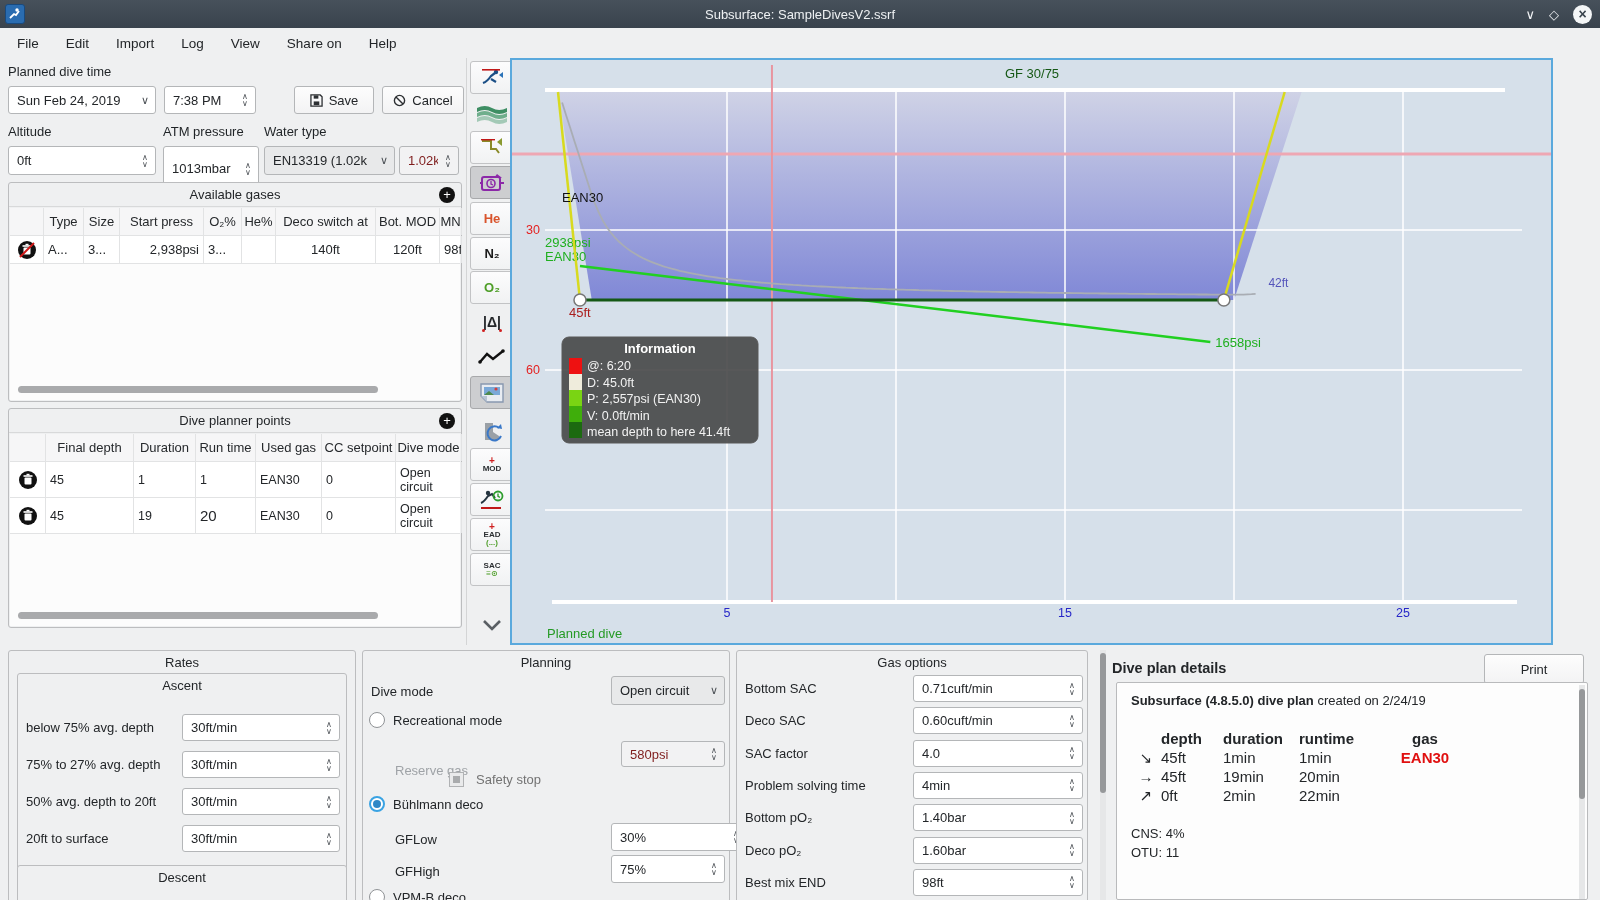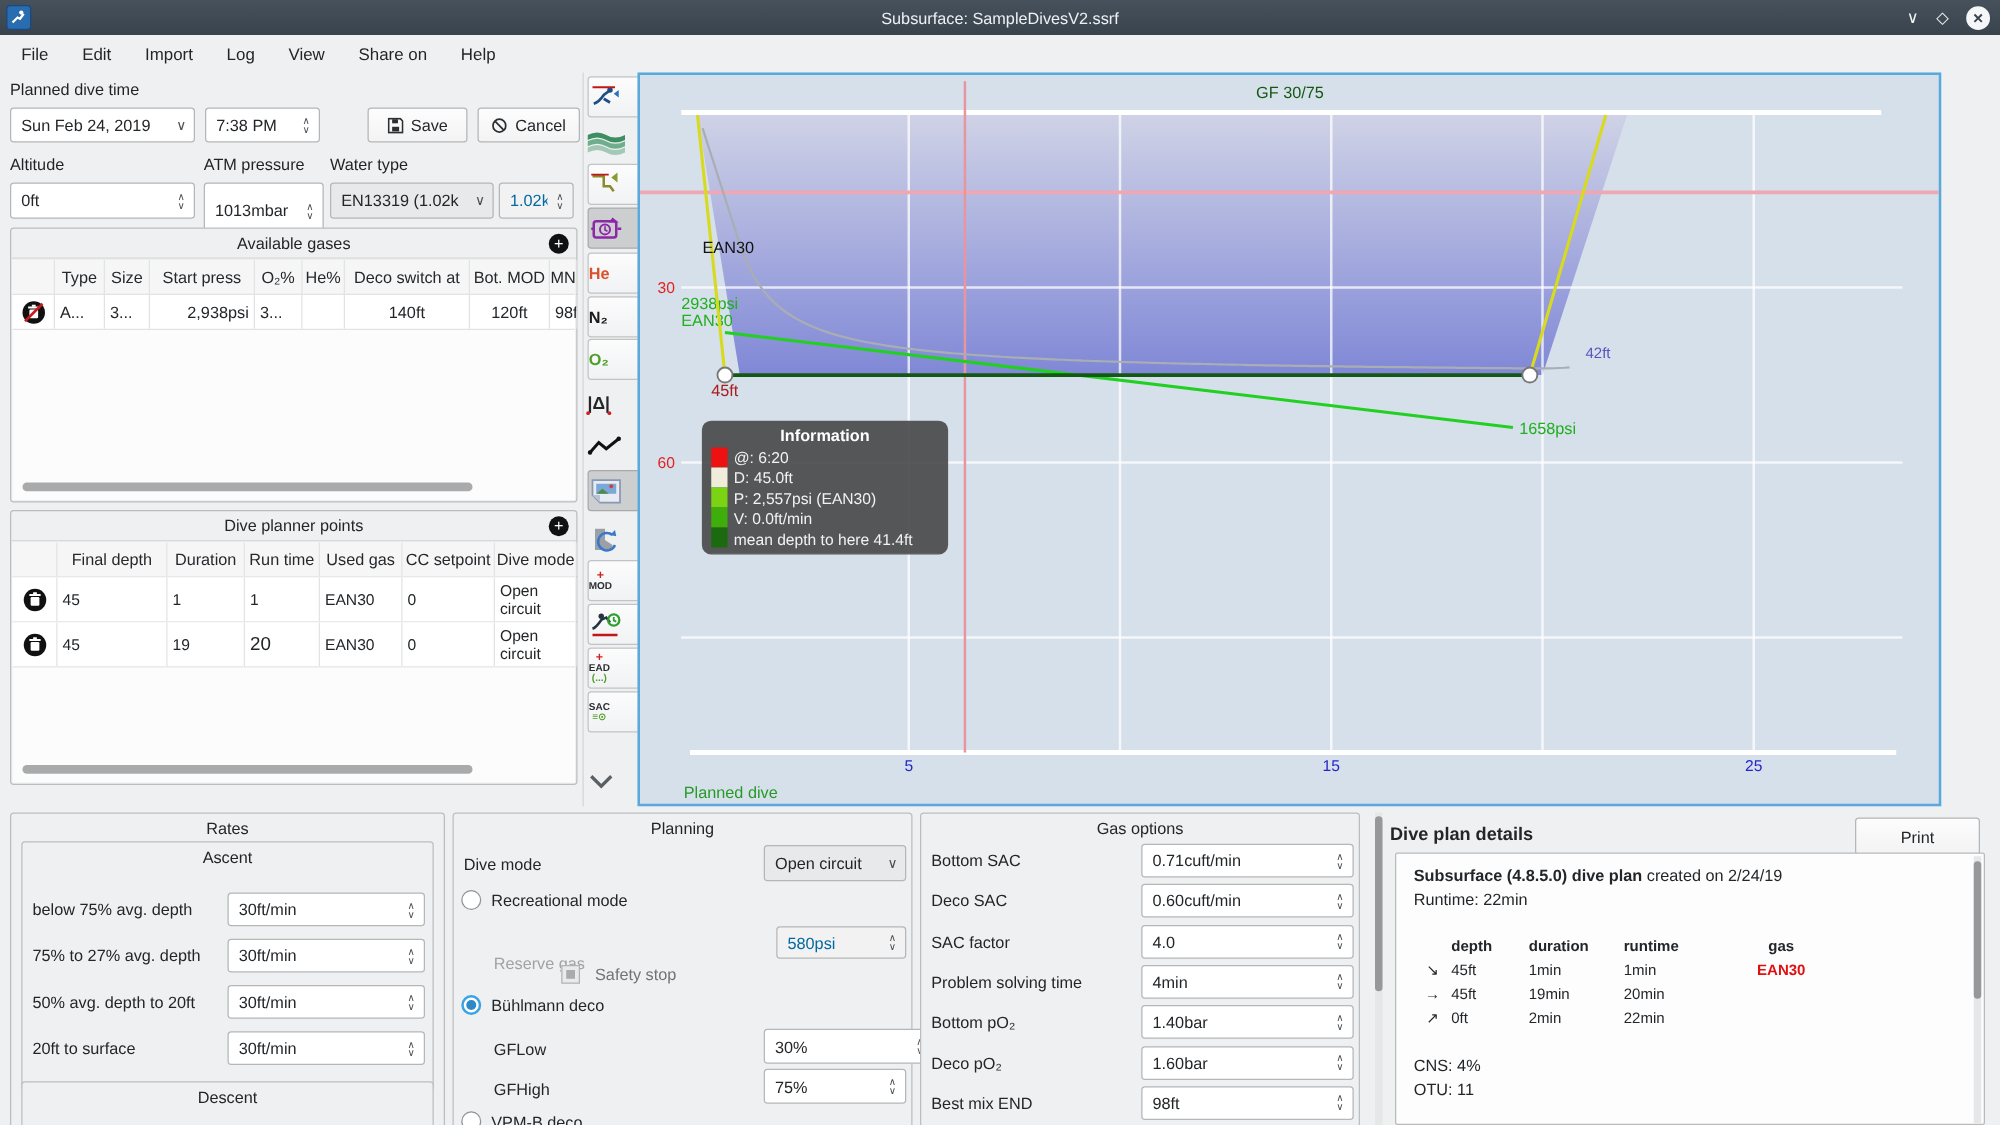--- a/index.html
+++ b/index.html
@@ -18,38 +18,38 @@
   .menubar{position:absolute;left:0;top:28px;width:1600px;height:30px;display:flex;align-items:center;gap:27px;padding-left:17px;background:#eff0f1;font-size:13.5px}
   .menubar span{cursor:default}
 
   
   .btn{display:inline-flex;align-items:center;justify-content:center;gap:6px;background:linear-gradient(#fdfdfd,#f3f3f4);border:1px solid #b4b6b8;border-radius:3px;font-size:13px;color:#232629}
   .spin,.combo{display:flex;align-items:center;background:#fff;border:1px solid #b4b6b8;border-radius:3px;font-size:13px;overflow:hidden}
   .spin .v,.combo .v{flex:1;padding:0 8px;white-space:nowrap;overflow:hidden}
   .spin .arr{width:20px;display:flex;flex-direction:column;align-items:center;justify-content:center;color:#4a4f54;font-size:8px;line-height:7px}
   .combo .ch{width:20px;text-align:center;color:#4a4f54;font-size:11px}
   .disabled{background:#f2f2f3;color:#9fa3a7}
-  .disabled .v{color:#0369a1}
+  .disabled .v{color:#7f1d1d}
   .lbl{position:absolute;font-size:13px;color:#1f2326;white-space:nowrap}
 
   
   .gbox{position:absolute;border:1px solid #bcbdbf;border-radius:3px;background:#eff0f1}
   .gbox>.gtitle{height:24px;display:flex;align-items:center;justify-content:center;font-size:13px;border-bottom:1px solid #d8d9da;position:relative}
   .addbtn{position:absolute;right:6px;top:4px;width:16px;height:16px;border-radius:50%;background:#111;color:#fff;font-size:13px;line-height:15px;text-align:center}
   .tblarea{position:absolute;left:1px;right:1px;bottom:1px;background:#fcfcfc}
   .trow{display:grid;border-bottom:1px solid #e2e3e4;background:#fff}
   .trow.hdr{background:#f6f6f7}
   .trow>div{border-right:1px solid #e2e3e4;display:flex;align-items:center;padding:0 4px;overflow:hidden;white-space:nowrap;font-size:13px}
   .trow.hdr>div{justify-content:center;color:#26292c}
   .hscroll{position:absolute;height:7px;border-radius:4px;background:#a9aaac}
   .vscroll-track{position:absolute;width:6px;background:#e6e7e8}
   .vscroll-handle{position:absolute;width:6px;border-radius:3px;background:#96989a}
 
   
-  .tbtn{position:absolute;left:470px;width:44px;height:33px;display:flex;align-items:center;border-radius:3px}
+  .tbtn{position:absolute;left:470px;width:44px;height:33px;display:flex;align-items:center;justify-content:center;border-radius:3px}
   .tbtn.raised{background:linear-gradient(#fcfcfd,#f1f2f3);border:1px solid #c2c3c5}
   .tbtn.active{background:#cdced0;border:1px solid #a8a9ab}
   .tbtn .txt{font-weight:bold;font-size:13px}
   .tbtn .stack{display:flex;flex-direction:column;align-items:center;line-height:8px;font-size:8px;font-weight:bold;color:#2c2f32}
   .tbtn .stack .plus{color:#d02020;font-size:10px}
   .delta{position:relative;font-weight:bold;font-size:14px}
   .delta i{position:absolute;bottom:-2px;width:3px;height:3px;border-radius:50%;background:#d02020}
 
   
   .chart{position:absolute;left:510px;top:58px;width:1043px;height:587px;background:#d6e0ea;border:2px solid #5aa9dd}
@@ -57,21 +57,21 @@
   
   .panel-title{height:22px;display:flex;align-items:center;justify-content:center;font-size:13px}
   .rowline{position:absolute;display:flex;align-items:center}
   .radio{width:16px;height:16px;border-radius:50%;border:1px solid #909396;background:#fff;display:inline-block;position:relative}
   .radio.sel{border:2px solid #3aa3e3}
   .radio.sel::after{content:"";position:absolute;left:2px;top:2px;width:8px;height:8px;border-radius:50%;background:#2f88c7}
   .chk{width:15px;height:15px;border:1px solid #b0b2b4;background:#e9eaeb;display:inline-block;position:relative}
   .chk::after{content:"";position:absolute;left:3px;top:3px;width:7px;height:7px;background:#a9abad}
 
   .details-title{font-weight:bold;font-size:14.5px}
-  .plan-grid{display:grid;grid-template-columns:30px 62px 76px 78px 96px;font-size:12px;line-height:19px}
+  .plan-grid{display:grid;grid-template-columns:30px 62px 76px 78px 96px;font-size:15px;line-height:19px}
   .plan-grid .c{white-space:nowrap}
 </style>
 </head>
 <body>
 
 <div class="window">
 
   <div class="titlebar">
     <div class="appicon">
       <svg width="14" height="14" viewBox="0 0 14 14">
@@ -600,21 +600,20 @@
 
   <div style="position:absolute;left:1110px;top:650px;width:482px;height:250px">
     <div class="details-title" style="position:absolute;left:2px;top:10px">Dive plan details</div>
     <button class="btn" style="position:absolute;right:8px;top:4px;width:100px;height:30px">
       <span>Print</span>
     </button>
     <div style="position:absolute;left:6px;top:32px;width:472px;height:218px;background:#fdfdfd;border:1px solid #b9babc;border-radius:2px;overflow:hidden;padding:8px 14px">
       <div style="line-height:19px">
         <span style="font-weight:bold">Subsurface (4.8.5.0) dive plan</span><span> created on 2/24/19</span>
       </div>
-      <div style="line-height:19px">Runtime: 22min</div>
       <div style="height:19px"></div>
       <div id="plan-table">
           <div class="plan-grid" style="font-weight: bold;">
             <span></span>
             <span class="c" style="">depth</span>
             <span class="c" style="">duration</span>
             <span class="c" style="">runtime</span>
             <span class="c" style="text-align:center">gas</span>
           </div>
           <div class="plan-grid">

